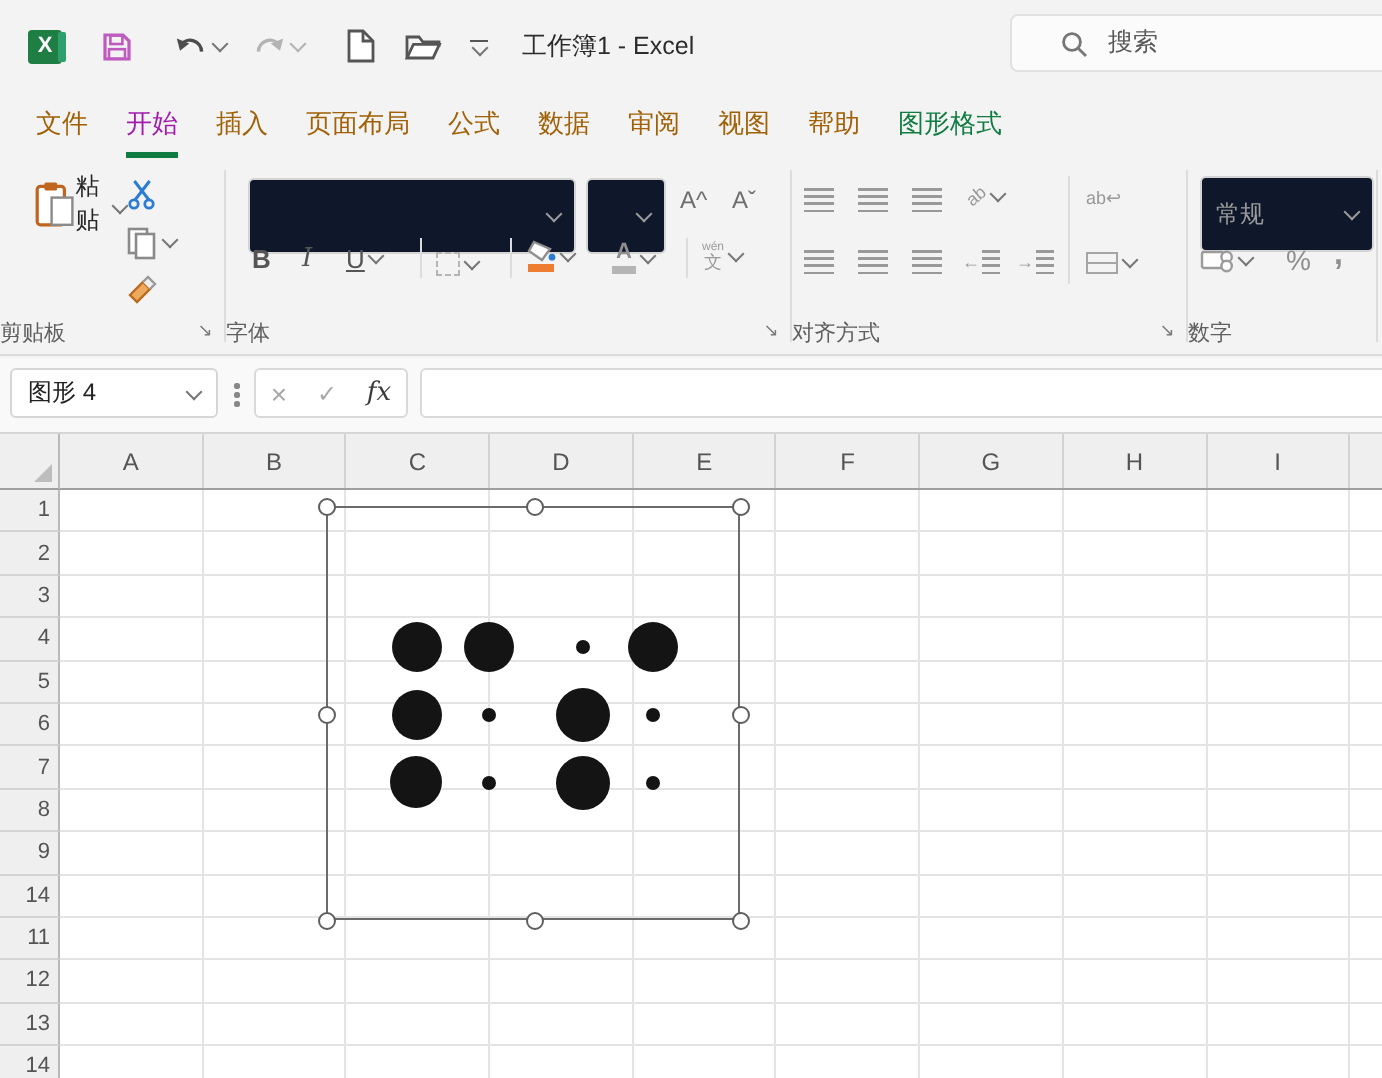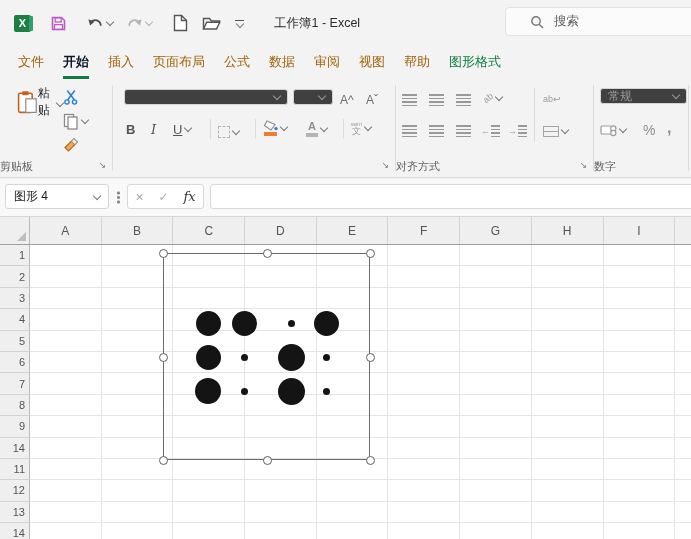--- a/index.html
+++ b/index.html
@@ -9,45 +9,45 @@
 
   
   .titlebar{position:absolute;left:0;top:0;width:100%;height:46px;display:flex;align-items:center;}
   .tb-item{display:flex;align-items:center;flex:0 0 auto;}
   .xl-logo{width:17px;height:17px;margin-left:14px;background:#1E7E44;border-radius:2px;position:relative;
            display:flex;align-items:center;justify-content:center;}
   .xl-logo::after{content:"";position:absolute;right:-2px;top:1px;width:4px;height:15px;background:#2fa06b;border-radius:1px;}
   .xl-x{color:#fff;font-size:11px;font-weight:bold;line-height:1;}
   .qat-chev{display:flex;flex-direction:column;align-items:center;margin-left:14px;}
   .qat-chev .bar{width:9px;height:0;border-top:1.5px solid #555;margin-bottom:2px;}
-  .wtitle{font-size:12.5px;color:#2b2b2b;margin-left:30px;white-space:nowrap;}
+  .wtitle{font-size:12.5px;color:#2b2b2b;margin-left:17px;white-space:nowrap;}
   .search{position:absolute;left:505px;top:7px;width:200px;height:29px;background:#fbfbfb;
           border:1px solid #e1e1e1;border-radius:4px;display:flex;align-items:center;
           padding-left:24px;box-sizing:border-box;font-size:12.5px;color:#595959;gap:10px;}
 
   
   .tabrow{position:absolute;top:46px;left:0;height:33px;display:flex;gap:19px;padding-left:18px;align-items:stretch;}
   .tab{display:flex;align-items:center;font-size:13px;color:#a16207;border-bottom:3px solid transparent;
        padding-top:2px;box-sizing:border-box;white-space:nowrap;}
-  .tab.active{font-weight:bold;color:#0f172a;border-bottom-color:#107C41;}
+  .tab.active{font-weight:normal;color:#a21caf;border-bottom-color:#107C41;}
   .tab.contextual{color:#107C41;}
 
   
   .ribbon{position:absolute;top:79px;left:0;width:100%;height:99px;border-bottom:1px solid #dadada;box-sizing:border-box;}
   .gsep{position:absolute;top:6px;width:1px;height:86px;background:#dcdcdc;}
   .isep{position:absolute;width:1px;background:#dcdcdc;}
   .glabel{position:absolute;top:80px;font-size:11px;color:#5f5f5f;text-align:left;}
   .launcher{position:absolute;top:81px;font-size:9px;color:#7a7a7a;width:11px;height:11px;line-height:11px;text-align:center;}
   .chev{width:5px;height:5px;border-right:1.2px solid #777;border-bottom:1.2px solid #777;
         transform:rotate(45deg);display:inline-block;flex:0 0 auto;margin-top:-2px;}
   .rbtn{position:absolute;display:flex;align-items:center;gap:3px;height:20px;}
   .paste{position:absolute;left:17px;top:5px;width:46px;display:flex;align-items:center;}
   .plabel{font-size:12px;color:#262626;margin-top:1px;}
   .paste .chev{margin-top:3px;}
-  .combo{position:absolute;height:16px;background:#404040;border:1px solid #d4d4d4;border-radius:3px;
+  .combo{position:absolute;height:38px;background:#0f172a;border:1px solid #d4d4d4;border-radius:3px;
          display:flex;align-items:center;box-sizing:border-box;padding:0 7px;font-size:12px;color:#9a9a9a;}
   .combo .chev{position:absolute;right:7px;border-color:#9a9a9a;}
   .txtbtn{font-size:12px;color:#6e6e6e;}
   .bld{font-weight:bold;font-size:13px;color:#555;}
   .itl{font-style:italic;font-family:"DejaVu Serif","Liberation Serif",serif;font-size:13px;color:#555;}
   .und{text-decoration:underline;font-size:13px;color:#555;}
   .stack{display:flex;flex-direction:column;align-items:center;line-height:1;}
   .fillbar{width:13px;height:3.5px;background:#ED7D31;margin-top:1px;}
   .graybar{width:12px;height:3.5px;background:#b5b5b5;margin-top:1px;}
   .fcA{font-size:11px;font-weight:bold;color:#8f8f8f;}
@@ -251,20 +251,21 @@
       <span class="chev"></span>
     </div>
     <div class="isep" style="left:343px;top:40px;height:20px"></div>
     <div class="rbtn" style="left:351px;top:39px">
       <span class="stack">
         <span class="phonA">wén</span>
         <span class="phonB">文</span>
       </span>
       <span class="chev"></span>
     </div>
+    <div class="glabel" style="left:113px;width:282px">字体</div>
     <span class="launcher" style="left:380px">↘</span>
 
     <div class="rbtn" style="left:402px;top:11px">
         <span class="bars"></span>
       </div>
     <div class="rbtn" style="left:429px;top:11px">
         <span class="bars"></span>
       </div>
     <div class="rbtn" style="left:456px;top:11px">
         <span class="bars"></span>

